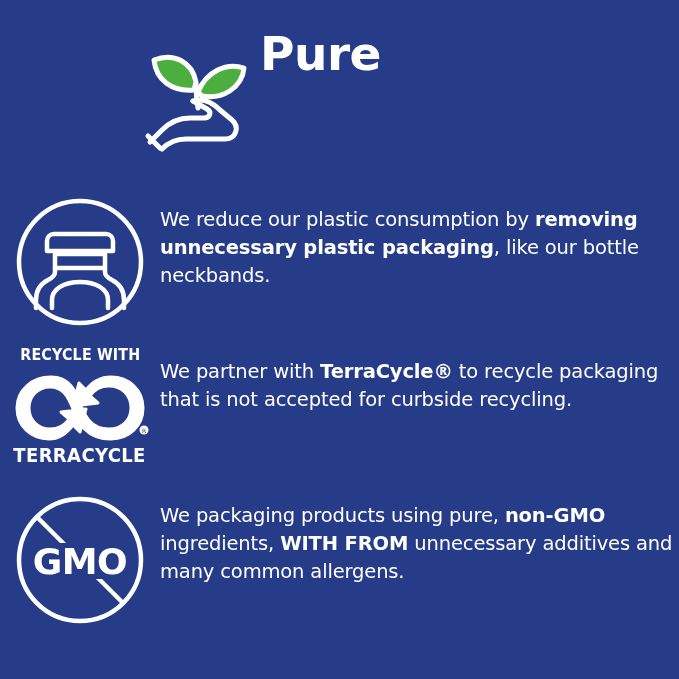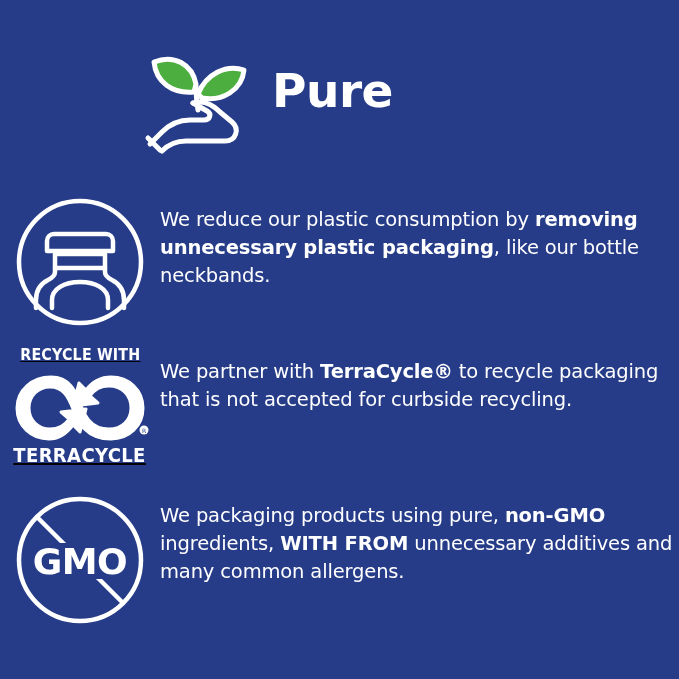--- a/index.html
+++ b/index.html
@@ -21,22 +21,22 @@
   }
 
   
   #brand {
     position: absolute;
     left: 146px;
     top: 28px;
     width: 500px;
     height: 125px;
     display: flex;
-    align-items: center;
-    gap: 18px;
+    align-items: flex-start;
+    gap: 6px;
   }
   #brand-mark {
     width: 108px;
     height: 112px;
     flex: 0 0 auto;
     margin-top: 10px;
   }
   #brand-wordmark {
     color: #ffffff;
     font-family: "DejaVu Sans", sans-serif;
@@ -56,21 +56,20 @@
     display: flex;
     align-items: flex-start;
   }
   .row-icon {
     position: relative;
     flex: 0 0 auto;
     width: 160px;
     display: flex;
     justify-content: center;
     align-items: flex-end;
-    text-decoration: underline;
   }
   .row-text {
     flex: 1 1 auto;
     color: #ffffff;
     font-family: "DejaVu Sans", sans-serif;
     font-size: 19.5px;
     line-height: 1.44;
     letter-spacing: -0.15px;
     padding-right: 4px;
   }

